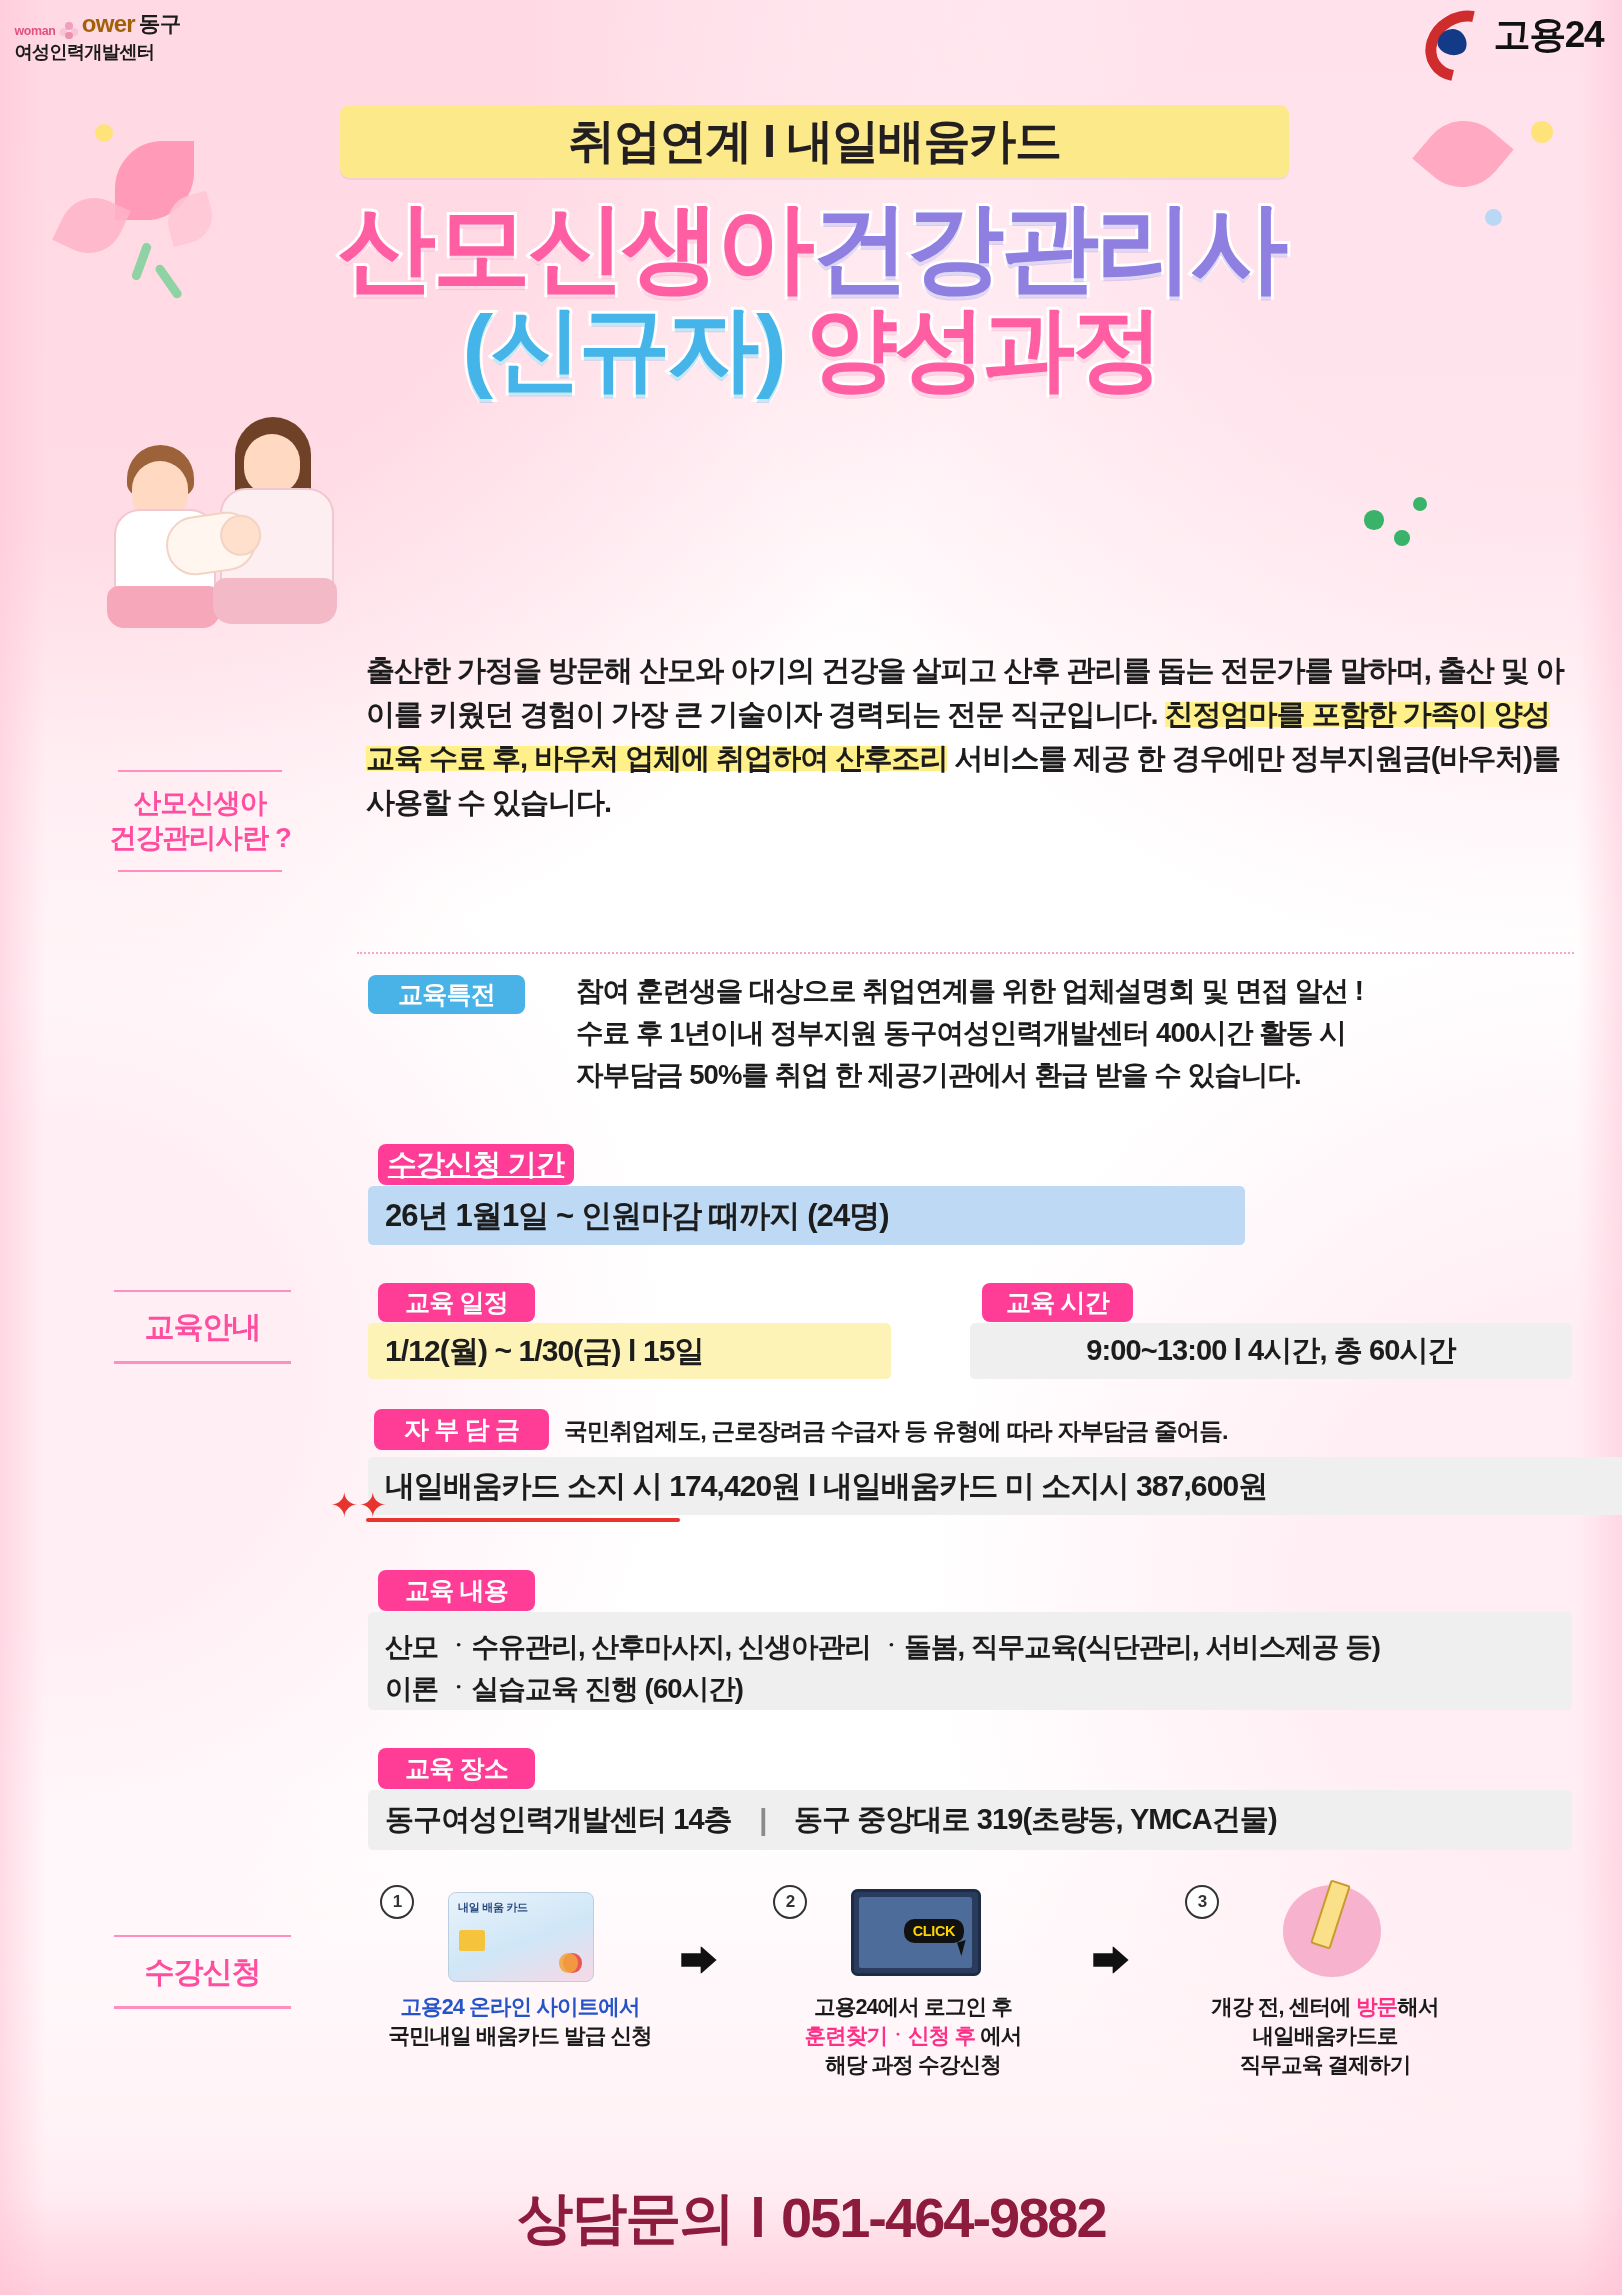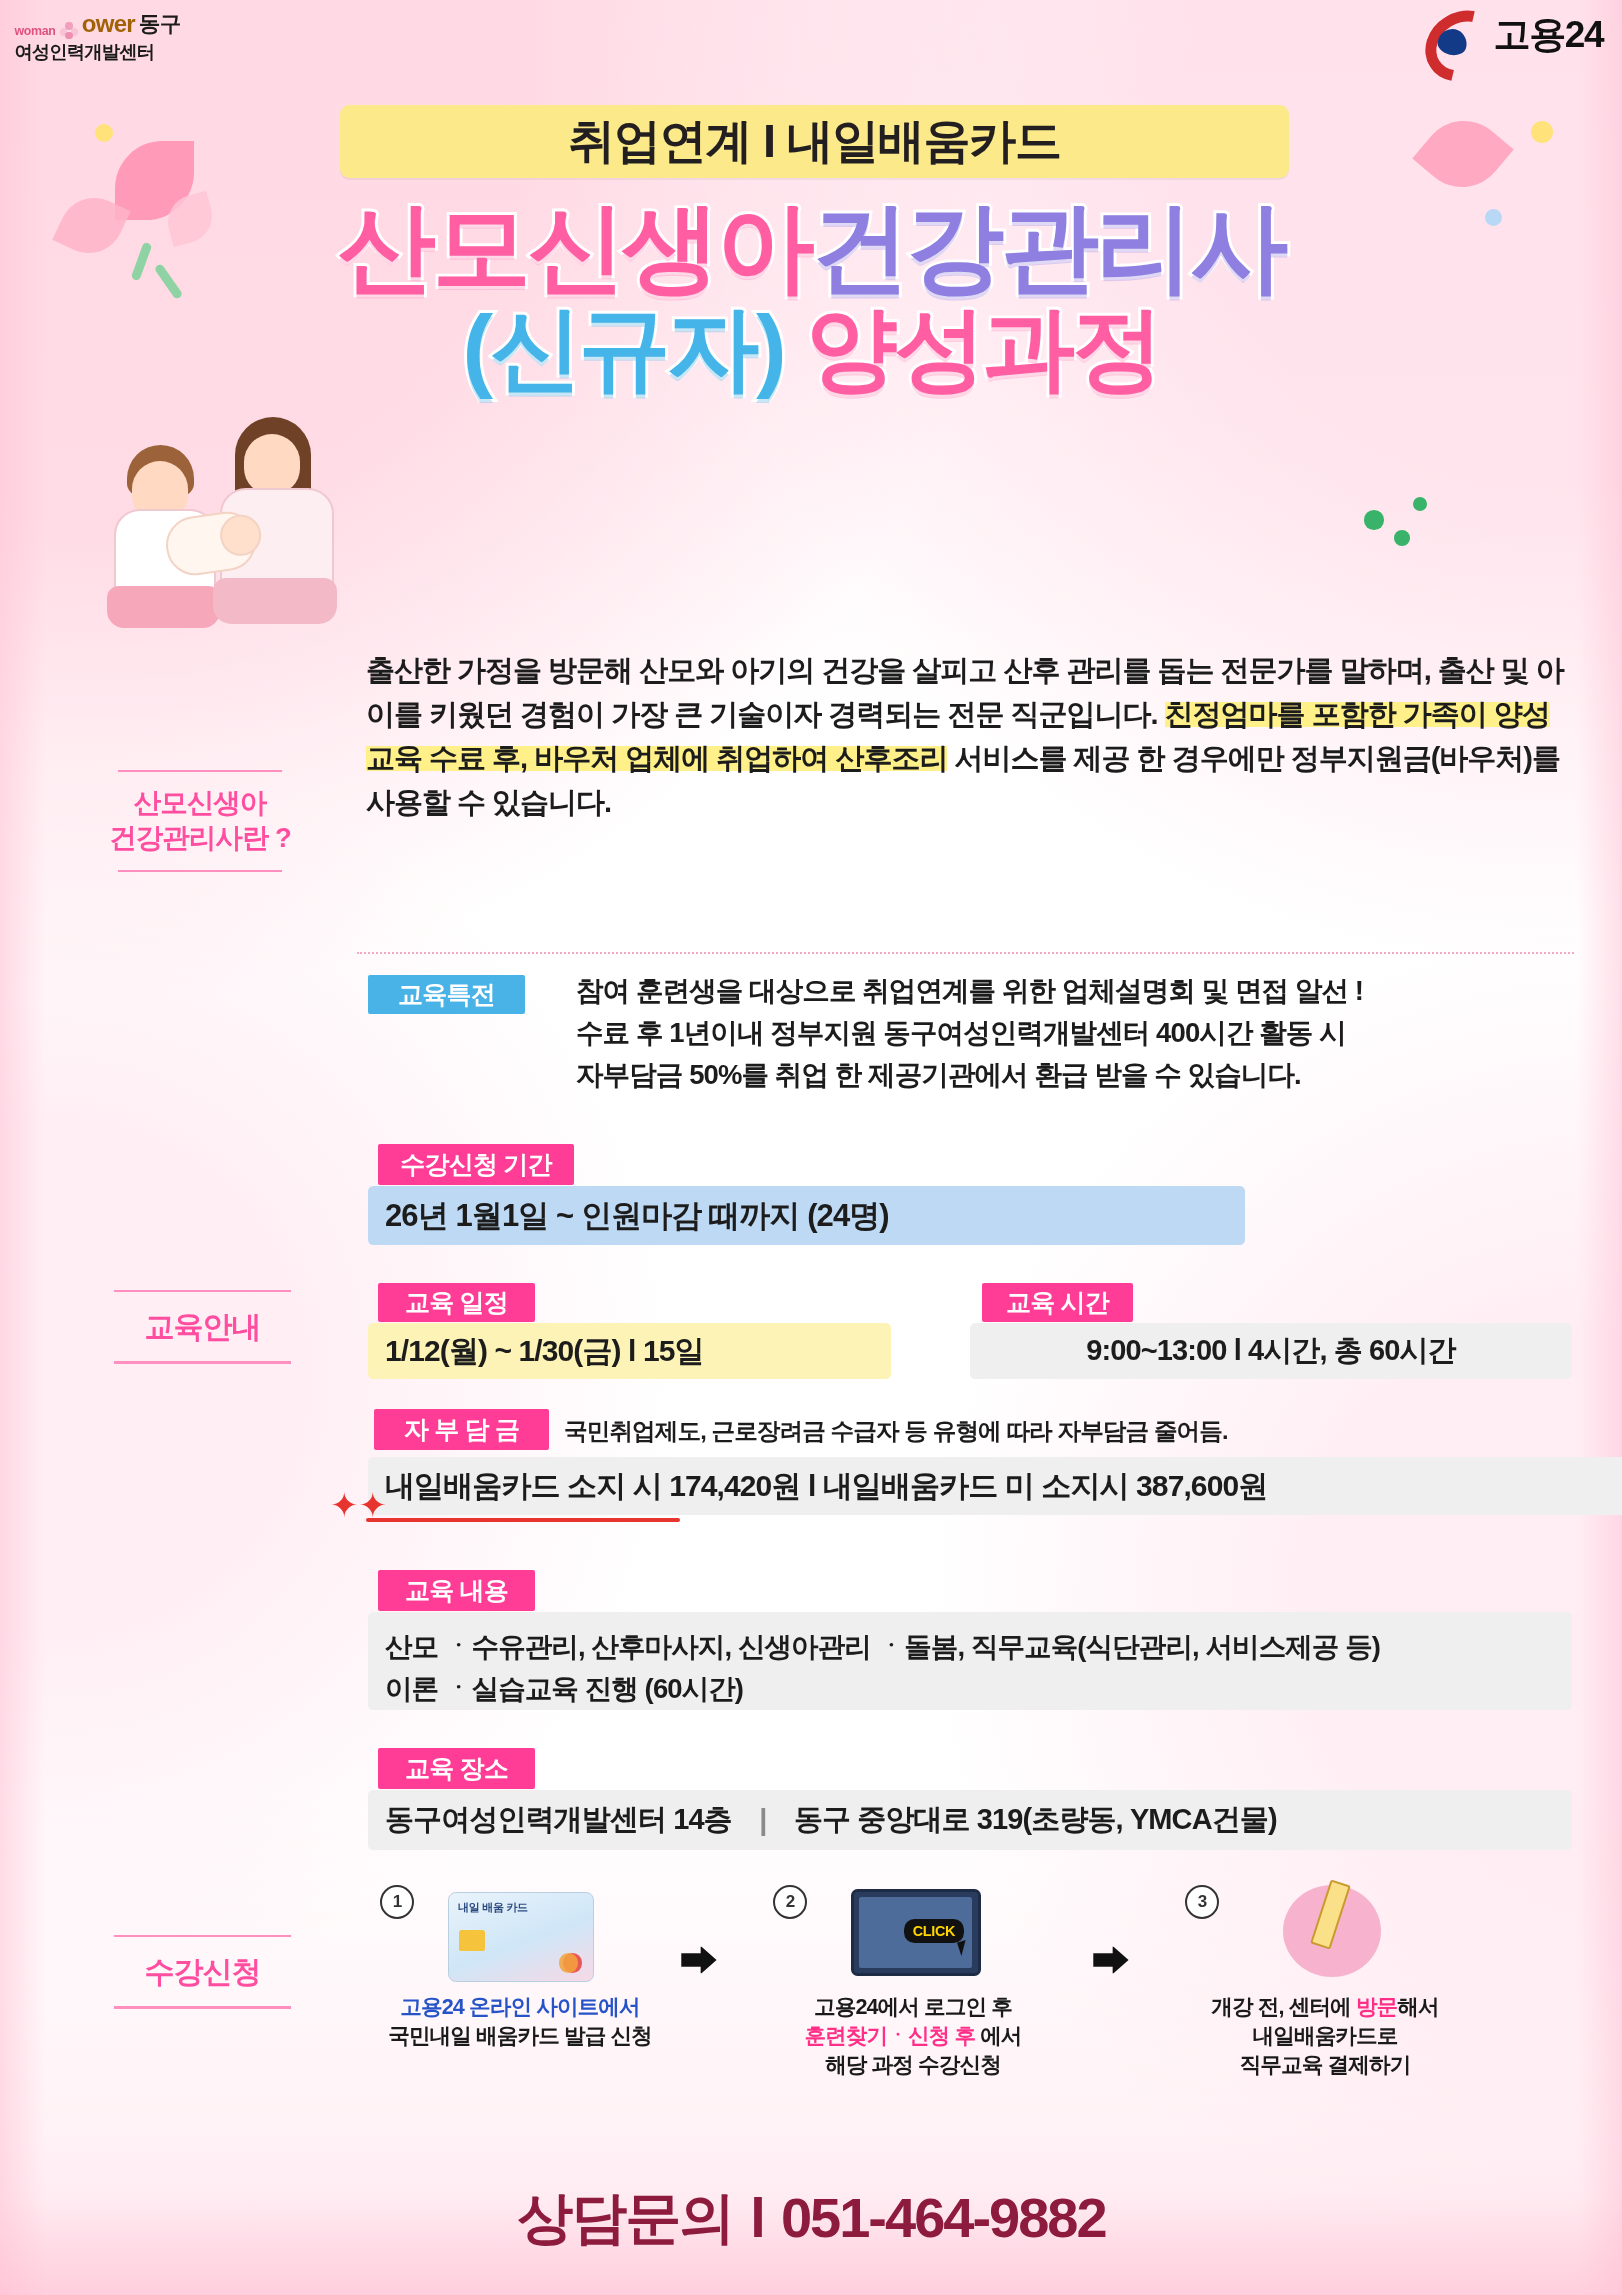--- a/index.html
+++ b/index.html
@@ -217,21 +217,21 @@
   }
   .hl-yellow { background: linear-gradient(transparent 12%, #fff089 12%, #fff089 92%, transparent 92%); }
 
   .tag {
     display: inline-flex;
     align-items: center; justify-content: center;
     background: #ff3d96;
     color: #fff;
     font-weight: bold;
     letter-spacing: -0.8px;
-    border-radius: 2px;
+    border-radius: 8px;
   }
   .tag.blue { background: #49b2e6; }
 
   .divider-dot {
     position: absolute;
     border-top: 2px dotted #f4a8c4;
   }
 
   .box {
     position: absolute;
@@ -417,21 +417,21 @@
 
   <div class="divider-dot" style="left:357px; top:952px; width:1217px;"></div>
 
   <div class="tag blue" style="position:absolute; left:368px; top:975px; width:157px; height:39px; font-size:25px;">교육특전</div>
   <div class="line-list" style="left:576px; top:970px; width:995px; font-size:27.5px; line-height:1.52;">
     <div>참여 훈련생을 대상으로 취업연계를 위한 업체설명회 및 면접 알선 !</div>
     <div>수료 후 1년이내 정부지원 동구여성인력개발센터 400시간 활동 시</div>
     <div>자부담금 50%를 취업 한 제공기관에서 환급 받을 수 있습니다.</div>
   </div>
 
-  <div class="tag" style="position:absolute; left:378px; top:1144px; width:196px; height:41px; font-size:25px;">수강신청 기간</div>
+  <div class="tag" style="position:absolute; left:378px; top:1144px; width:196px; height:41px; font-size:29px;text-decoration:underline;">수강신청 기간</div>
   <div class="box blue" style="left:368px; top:1186px; width:877px; height:59px; font-size:31px; font-weight:bold;">26년 1월1일 ~ 인원마감 때까지 (24명)</div>
 
   <div class="sec-label" style="left:98px; top:1279px; width:209px; font-size:30px;">
     <span class="rule" style="width:177px; margin-bottom:15.7px;"></span>
     <div>교육안내</div>
     <span class="rule" style="width:177px; margin-top:15.7px;"></span>
   </div>
 
   <div class="tag" style="position:absolute; left:378px; top:1283px; width:157px; height:39px; font-size:25px;">교육 일정</div>
   <div class="box yellow" style="left:368px; top:1323px; width:523px; height:56px; font-size:30px; font-weight:bold;">1/12(월) ~ 1/30(금)  l  15일</div>

